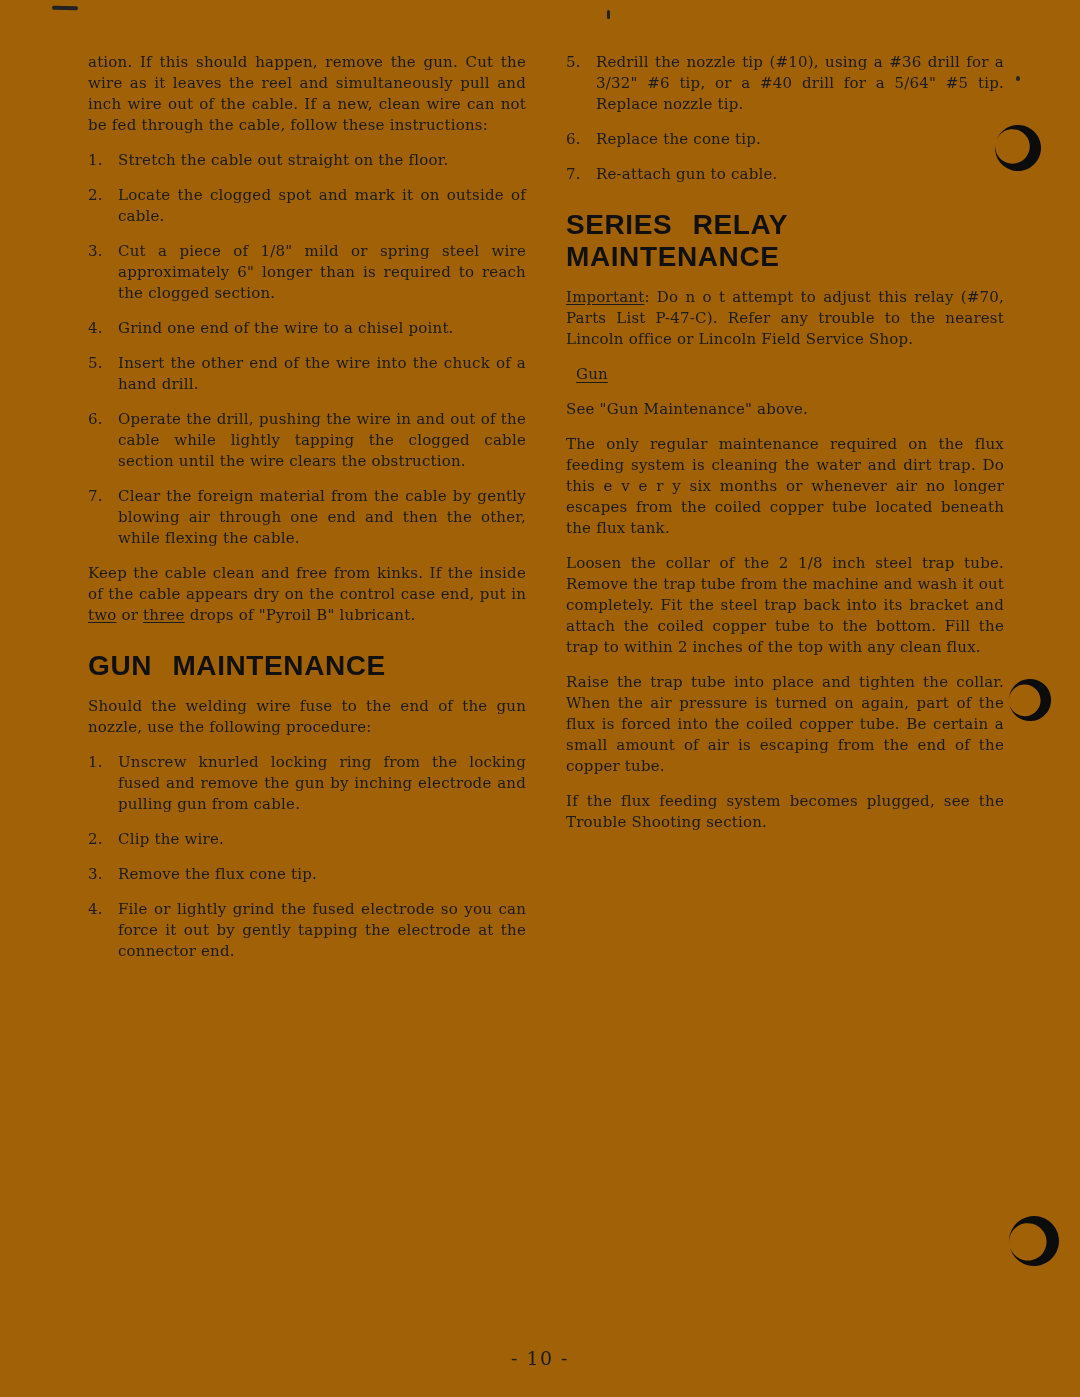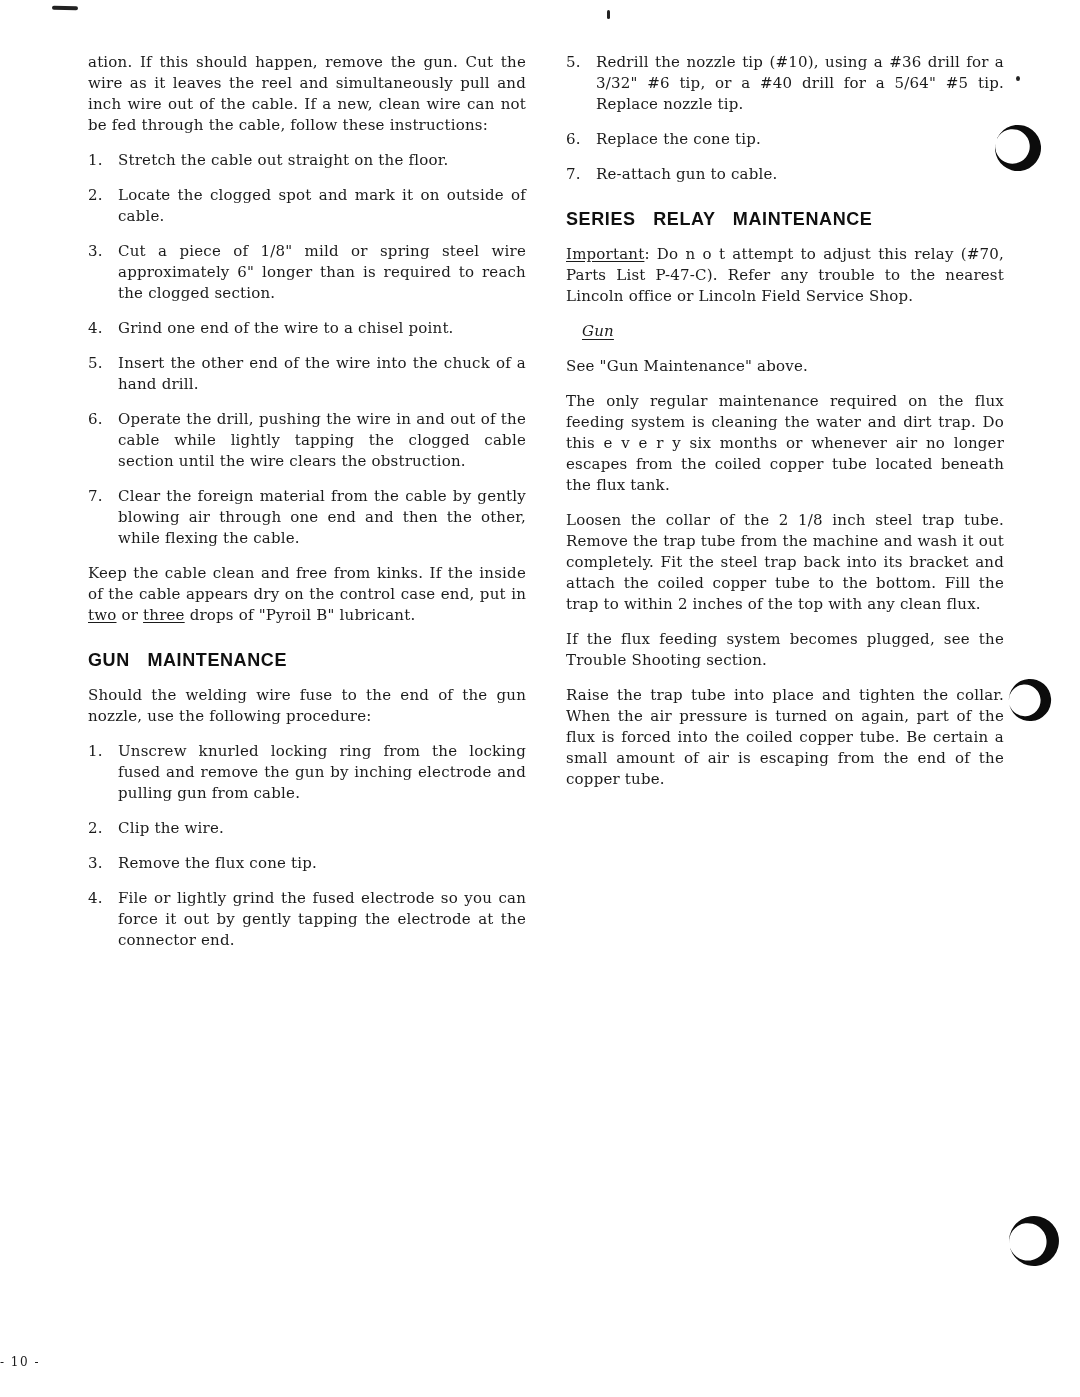--- a/index.html
+++ b/index.html
@@ -1,42 +1,42 @@
 <!DOCTYPE html>
 <html><head>
 <meta charset="utf-8">
 <style>
   html,body{margin:0;padding:0;background:#d8d8d4;}
   .page{
     position:relative;
     width:1080px;height:1397px;
     margin:0 auto;
-    background:#ffffff;
+    background:#a16207;
     overflow:hidden;
     font-family:"DejaVu Serif", serif;
     color:#1b1b1b;
   }
   .columns{display:flex;padding:52px 0 0 88px;gap:40px;}
   .col{width:438px;}
   .col-right{width:438px;}
   p{margin:0 0 14px;font-size:15px;line-height:21px;letter-spacing:0.2px;text-align:justify;}
   .step{display:flex;margin:0 0 14px;font-size:15px;line-height:21px;letter-spacing:0.2px;}
   .step .num{flex:0 0 30px;}
   .step .txt{flex:1;text-align:justify;}
   h2{
     font-family:"Liberation Sans", sans-serif;
-    font-size:18px;font-weight:700;
+    font-size:28px;font-weight:700;
     letter-spacing:0.6px;word-spacing:12px;
     margin:24px 0 14px;color:#101010;
   }
   .u{text-decoration:underline;text-underline-offset:2px;}
-  .subhead{text-decoration:underline;text-underline-offset:3px;margin:0 16px 14px;font-style:italic;}
+  .subhead{text-decoration:underline;text-underline-offset:3px;margin:0 10px 14px;}
   .footer{
     position:absolute;left:0;right:0;bottom:28px;
-    text-align:left;font-size:12px;letter-spacing:1.5px;
+    text-align:center;font-size:19px;letter-spacing:1.5px;
   }
   .artifact{position:absolute;pointer-events:none;}
   .artifact svg{display:block;width:100%;height:100%;}
   .mark{position:absolute;background:#222;border-radius:3px;pointer-events:none;}
 </style>
 </head>
 <body>
 
 <div class="page">
 
@@ -146,21 +146,21 @@
       <p><span class="u">Important</span><span>: Do n o t attempt to adjust this relay (#70, Parts List P-47-C). Refer any trouble to the nearest Lincoln office or Lincoln Field Service Shop.</span></p>
 
 
       <p class="subhead">Gun</p>
 
       <p>See "Gun Maintenance" above.</p>
 
 
       <p>The only regular maintenance required on the flux feeding system is cleaning the water and dirt trap. Do this e v e r y six months or whenever air no longer escapes from the coiled copper tube located beneath the flux tank.</p>
       <p>Loosen the collar of the 2 1/8 inch steel trap tube. Remove the trap tube from the machine and wash it out completely. Fit the steel trap back into its bracket and attach the coiled copper tube to the bottom. Fill the trap to within 2 inches of the top with any clean flux.</p>
+      <p>Raise the trap tube into place and tighten the collar. When the air pressure is turned on again, part of the flux is forced into the coiled copper tube. Be certain a small amount of air is escaping from the end of the copper tube.</p>
       <p>If the flux feeding system becomes plugged, see the Trouble Shooting section.</p>
-      <p>Raise the trap tube into place and tighten the collar. When the air pressure is turned on again, part of the flux is forced into the coiled copper tube. Be certain a small amount of air is escaping from the end of the copper tube.</p>
 
     </div>
   </div>
 
   <div class="footer">- 10 -</div>
 
 </div>
 
 </body></html>

